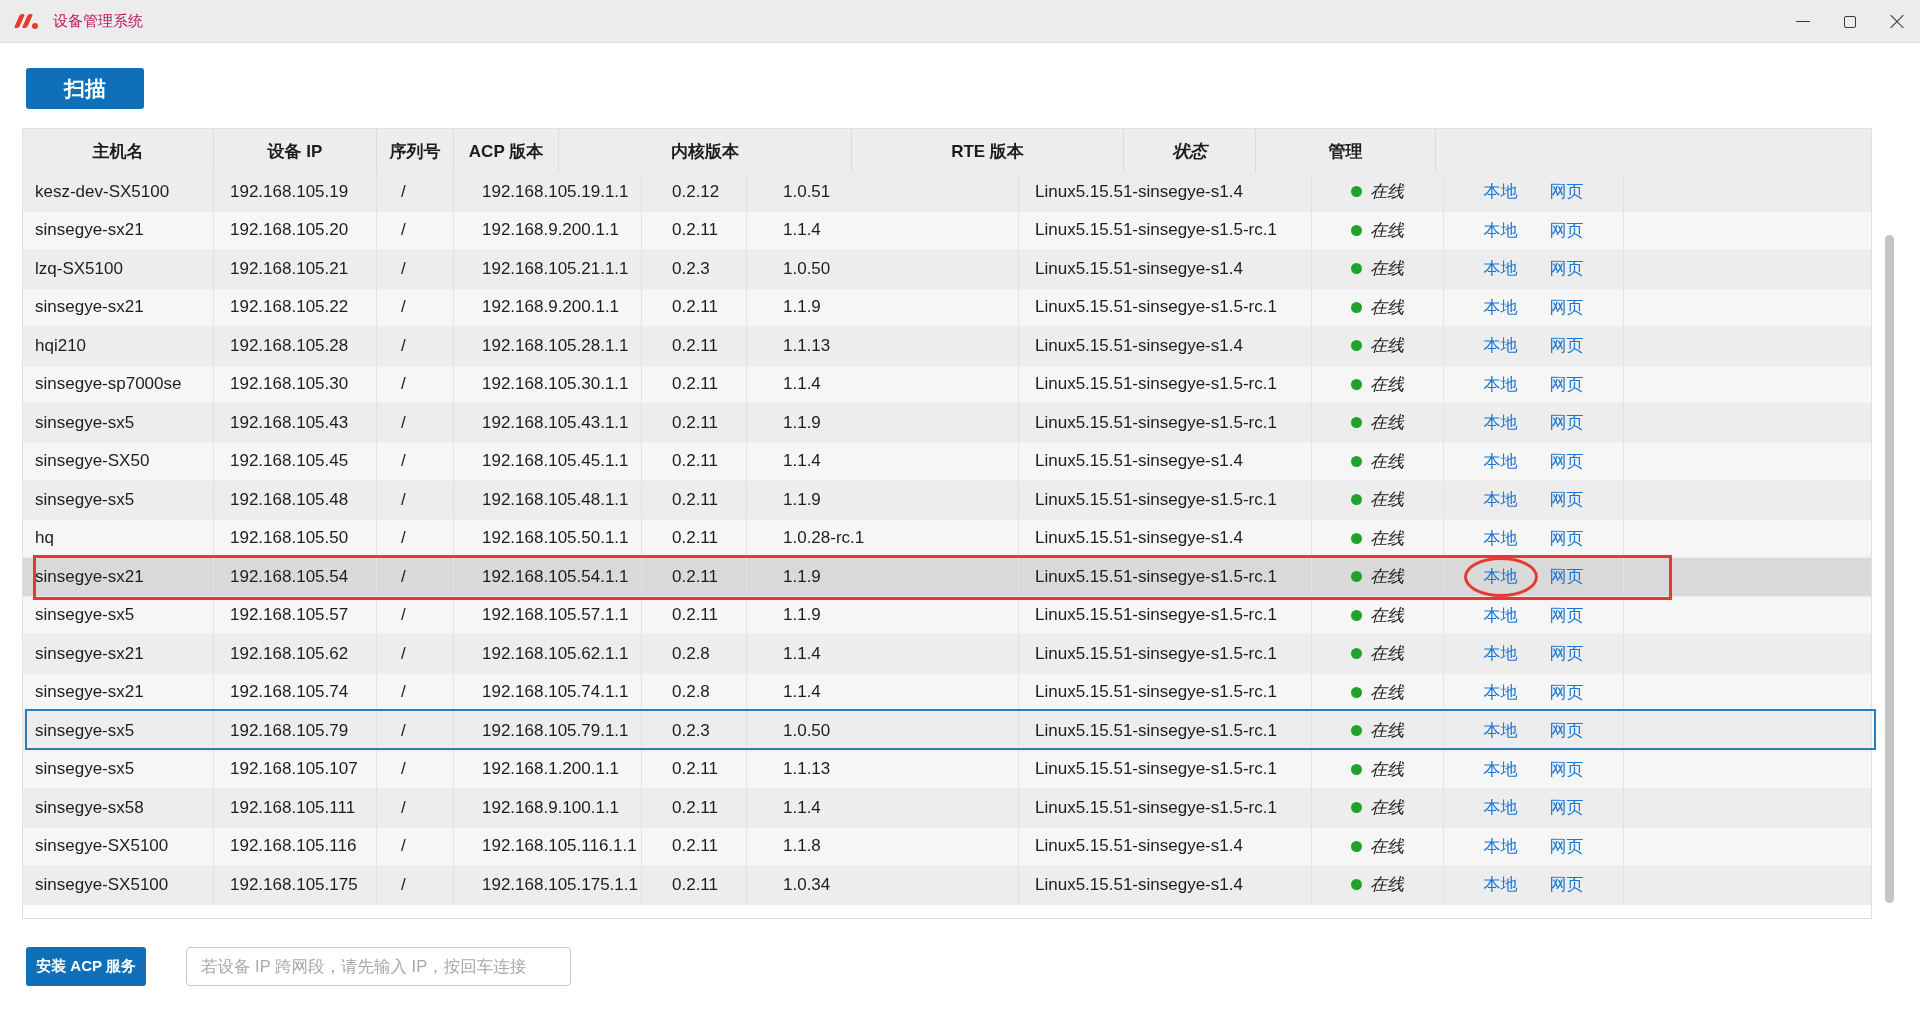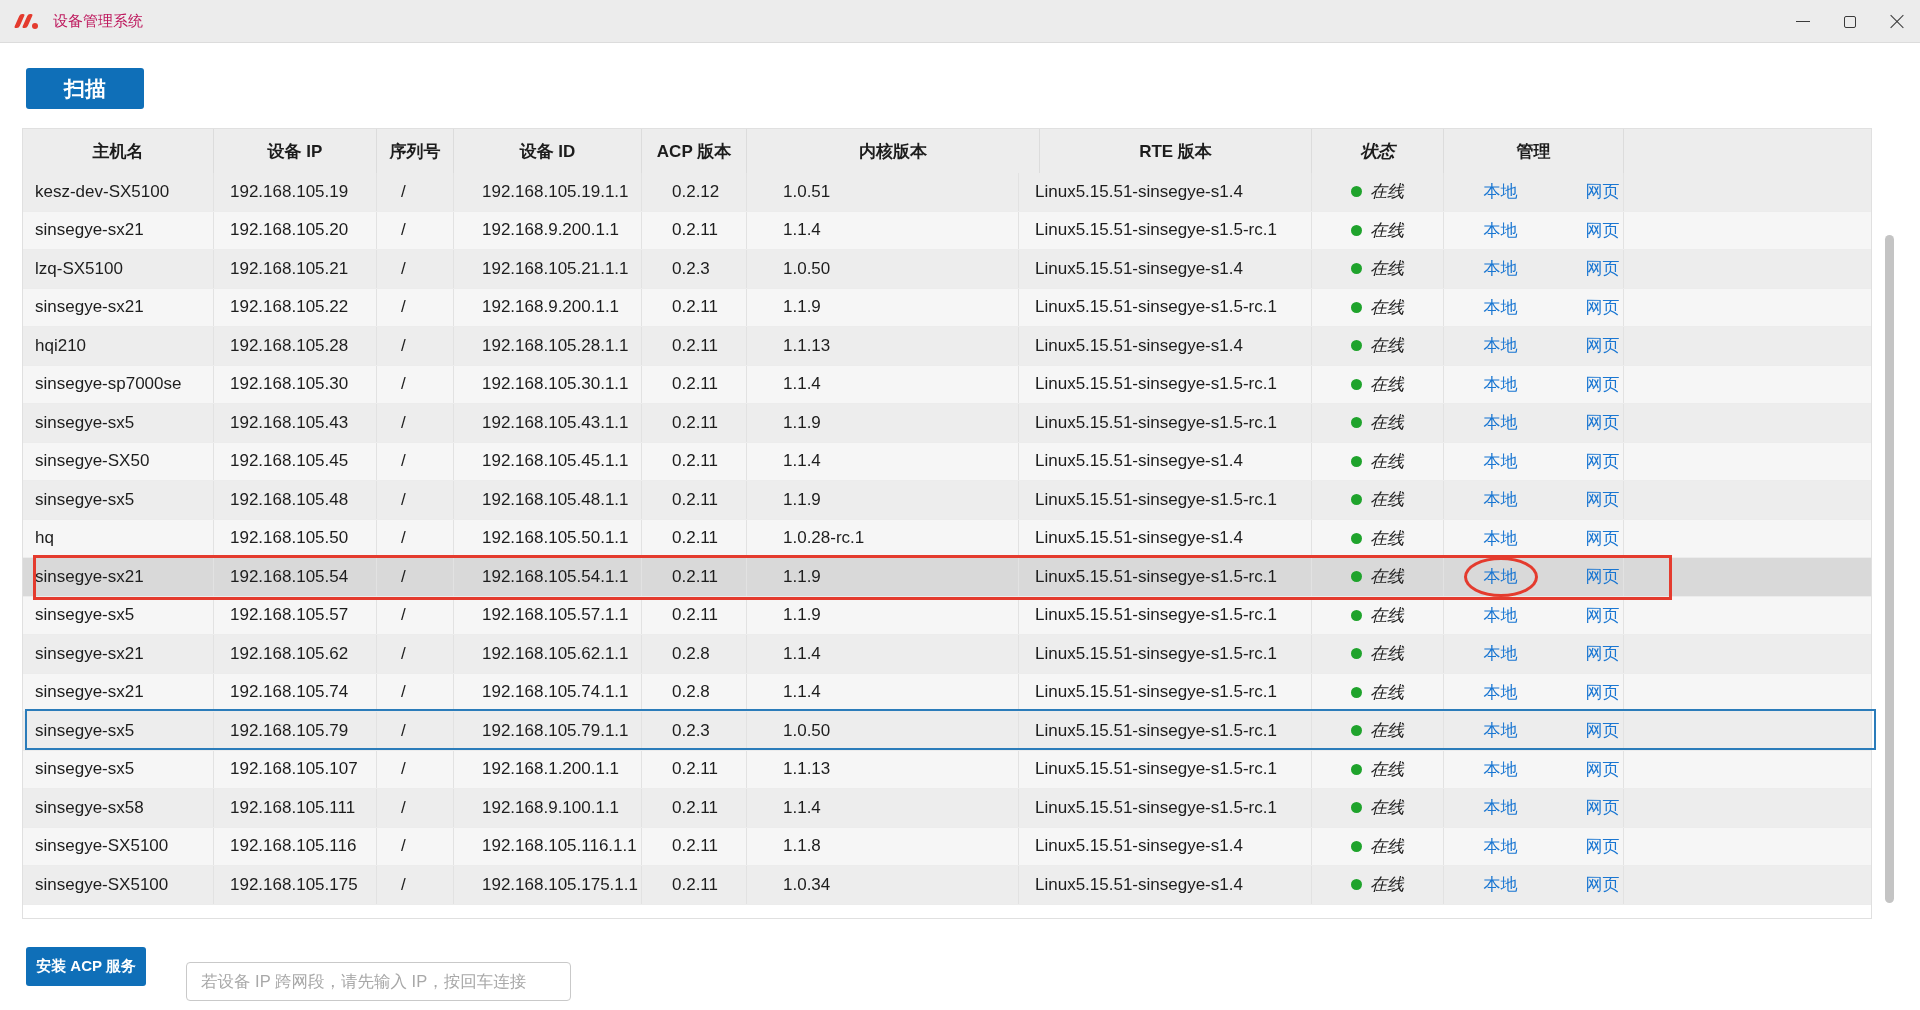--- a/index.html
+++ b/index.html
@@ -30,21 +30,21 @@
   .glyph-close::after  { transform:rotate(-45deg); }
 
   
   .btn-blue { position:absolute; background:var(--accent_blue); color:#fff; border:none;
     display:flex; align-items:center; justify-content:center; border-radius:3px;
     font-weight:bold; cursor:pointer; font-family:inherit; }
   #scan-btn { left:26px; top:68px; width:118px; height:41px; font-size:21px; }
   #install-btn { left:26px; top:947px; width:120px; height:39px; font-size:15px; }
   #ip-input { position:absolute; left:186px; top:947px; width:385px; height:39px;
     border:1px solid #c9c9c9; border-radius:4px; padding:16px 14px; font-size:16.5px;
-    color:#c2410c; background:#fff; font-family:inherit; outline:none;margin-top:15px; }
+    color:#c2410c; background:#fff; font-family:inherit; outline:none; }
   #ip-input::placeholder { color:#a8a8a8; }
 
   
   .table { position:absolute; left:22px; top:128px; width:1850px; height:791px;
     border:1px solid #e0e0e0; background:#fff; }
   .thead { display:flex; height:44px; background:#ededed; }
   .th { display:flex; align-items:center; justify-content:center; font-size:17px;
     font-weight:bold; color:#1c1c1c; border-right:1px solid #dcdcdc; height:100%; }
   .th:last-child { border-right:none; }
   .trow { display:flex; height:38.5px; border-bottom:1px solid #ececec; }
@@ -56,21 +56,21 @@
   .td:last-child { border-right:none; }
   .c1{width:191px; padding-left:12px;} .c2{width:163px; padding-left:16px;}
   .c3{width:77px;  padding-left:24px;} .c4{width:188px; padding-left:28px;}
   .c5{width:105px; padding-left:30px;} .c6{width:272px; padding-left:36px;}
   .c7{width:293px; padding-left:16px;} .c8{width:132px;font-style:italic;}
   .c9{width:180px;} .c10{flex:1;}
   .th.c1,.th.c2,.th.c3,.th.c4,.th.c5,.th.c6,.th.c7 { padding-left:0; }
   .td.c8 { justify-content:center; }
   .dot { width:11px; height:11px; border-radius:50%; background:var(--online_green); margin-right:8px; flex:0 0 auto; }
   .td.c9 { justify-content:center; gap:32px; }
-  .td.c9 a { color:var(--link_blue); text-decoration:none; cursor:pointer;margin-left:36px; }
+  .td.c9 a { color:var(--link_blue); text-decoration:none; cursor:pointer; }
 
   
   .ann { position:absolute; z-index:10; pointer-events:none; }
   #red-rect { left:33px; top:555px; width:1639px; height:45px; border:3px solid var(--annotation_red); }
   #red-ellipse { left:1464px; top:557px; width:74px; height:40px; border:3px solid var(--annotation_red); border-radius:50%; }
   #blue-rect { left:25px; top:709px; width:1851px; height:41px; border:2px solid var(--outline_blue); }
   #scrollbar-thumb { position:absolute; left:1885px; top:235px; width:9px; height:668px;
     background:#c4c4c4; border-radius:4.5px; z-index:5; }
 </style>
 </head>
@@ -96,21 +96,20 @@
   </div>
 </div>
 
 <button class="btn-blue" id="scan-btn">扫描</button>
 
 <div class="table">
   <div class="thead">
     <div class="th c1">主机名</div>
     <div class="th c2">设备 IP</div>
     <div class="th c3">序列号</div>
-    <div class="th c4">设备 ID</div>
     <div class="th c5">ACP 版本</div>
     <div class="th c7">内核版本</div>
     <div class="th c6">RTE 版本</div>
     <div class="th c8">状态</div>
     <div class="th c9">管理</div>
     <div class="th c10"></div>
   </div>
   <div class="tbody" id="tbody">
   <div class="trow">
     <div class="td c1 f-hostname">kesz-dev-SX5100</div>

